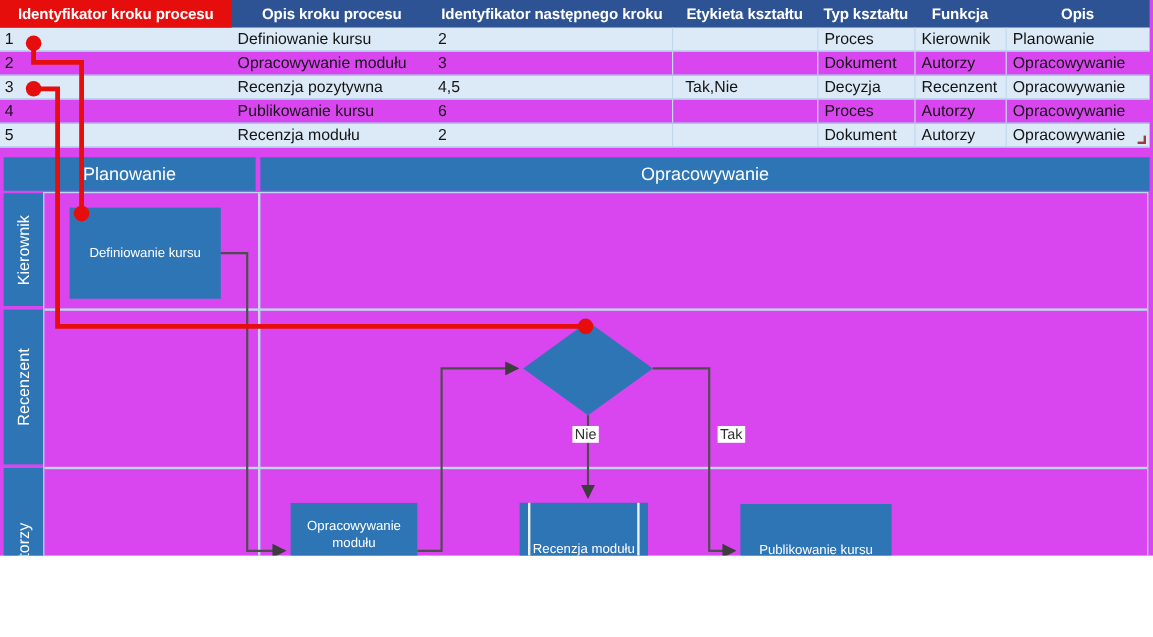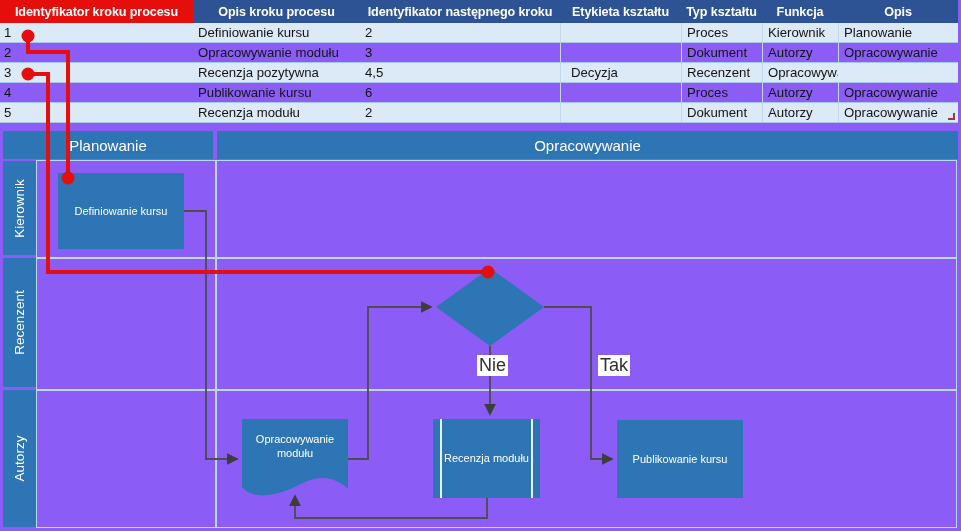--- a/index.html
+++ b/index.html
@@ -1,17 +1,17 @@
 <!DOCTYPE html>
 <html><head>
 <meta charset="utf-8">
 <style>
   * { margin:0; padding:0; box-sizing:border-box; }
   body { background:#ffffff; font-family:"Liberation Sans", sans-serif; }
-  #canvas { position:relative; width:961px; height:531px; background:#8b5cf6; overflow:hidden; }
+  #canvas { position:relative; width:961px; height:463px; background:#d946ef; overflow:hidden; }
 
   
   .vtable { position:absolute; left:0; top:3; width:958px; }
   .vrow { display:grid; grid-template-columns:193px 167px 200px 121px 81px 76px 120px; }
   .vhead { height:23px; background:#2E5395; }
   .vhead .vcell { color:#ffffff; font-weight:bold; font-size:12.6px; display:flex; align-items:center; justify-content:center; letter-spacing:-0.1px; white-space:nowrap; overflow:hidden; }
   .vhead .vcell.hl { background:#E60D0D; }
   .vdata { height:20px; border-bottom:1px solid #A9C7E8; }
   .vdata .vcell { font-size:13.2px; color:#141414; display:flex; align-items:center; padding-left:5px; white-space:nowrap; overflow:hidden; }
   .vdata .vcell:nth-child(1){ padding-left:4px; }
@@ -27,21 +27,21 @@
   .page { position:absolute; left:36px; top:160px; width:921px; height:368px; border:1px solid #BDD7EE; }
   .divider-h { position:absolute; left:0; width:100%; height:2px; background:#BDD7EE; }
   .divider-v { position:absolute; top:0; width:2px; height:100%; background:#BDD7EE; }
 
   
   .shape { position:absolute; color:#fff; font-size:11px; line-height:1.3; display:flex; align-items:center; justify-content:center; text-align:center; }
   .proc { background:#2E75B6; }
   .shape-svg { position:absolute; }
   .shape-label-overlay { position:absolute; color:#fff; font-size:11px; line-height:1.25; display:flex; align-items:center; justify-content:center; text-align:center; }
   .sub-line { position:absolute; top:0; width:2px; height:100%; background:#EAF1F8; }
-  .conn-label { position:absolute; background:#ffffff; color:#303030; font-size:18px; padding:0 2px; }
+  .conn-label { position:absolute; background:#ffffff; color:#303030; font-size:12px; padding:0 2px; }
 
   svg.overlay { position:absolute; left:0; top:0; pointer-events:none; }
 </style>
 </head>
 <body>
 
 <div id="canvas">
 
   <div class="vtable">
     <div class="vrow vhead">
@@ -69,20 +69,21 @@
       <div class="vcell">3</div>
       <div class="vcell"></div>
       <div class="vcell">Dokument</div>
       <div class="vcell">Autorzy</div>
       <div class="vcell">Opracowywanie</div>
     </div>
     <div class="vrow vdata alt">
       <div class="vcell">3</div>
       <div class="vcell">Recenzja pozytywna</div>
       <div class="vcell">4,5</div>
+      <div class="vcell">Tak,Nie</div>
       <div class="vcell">Decyzja</div>
       <div class="vcell">Recenzent</div>
       <div class="vcell">Opracowywanie</div>
     </div>
     <div class="vrow vdata">
       <div class="vcell">4</div>
       <div class="vcell">Publikowanie kursu</div>
       <div class="vcell">6</div>
       <div class="vcell"></div>
       <div class="vcell">Proces</div>

